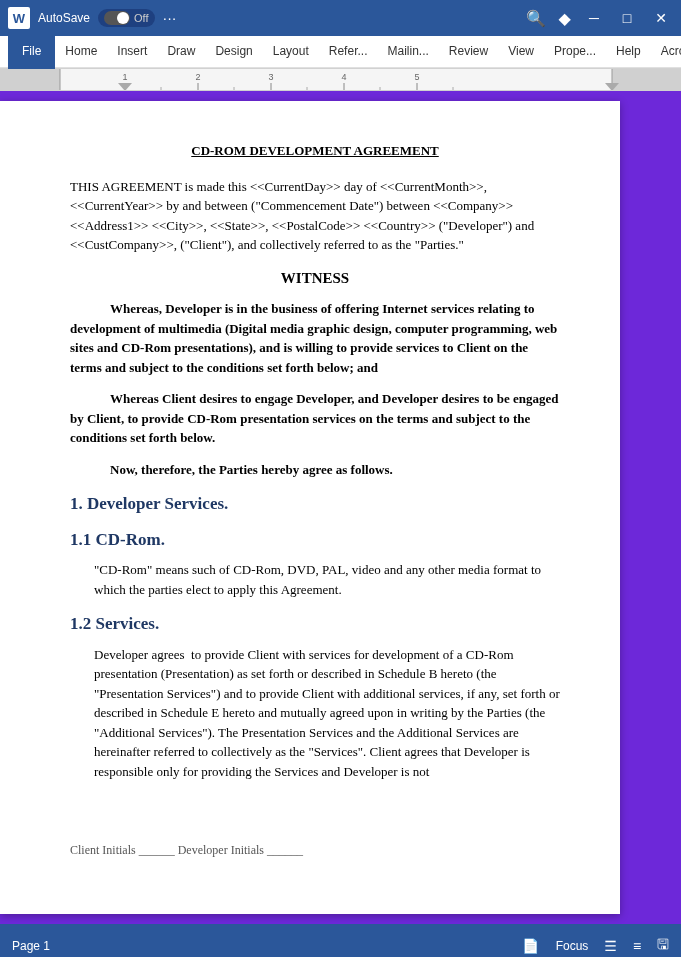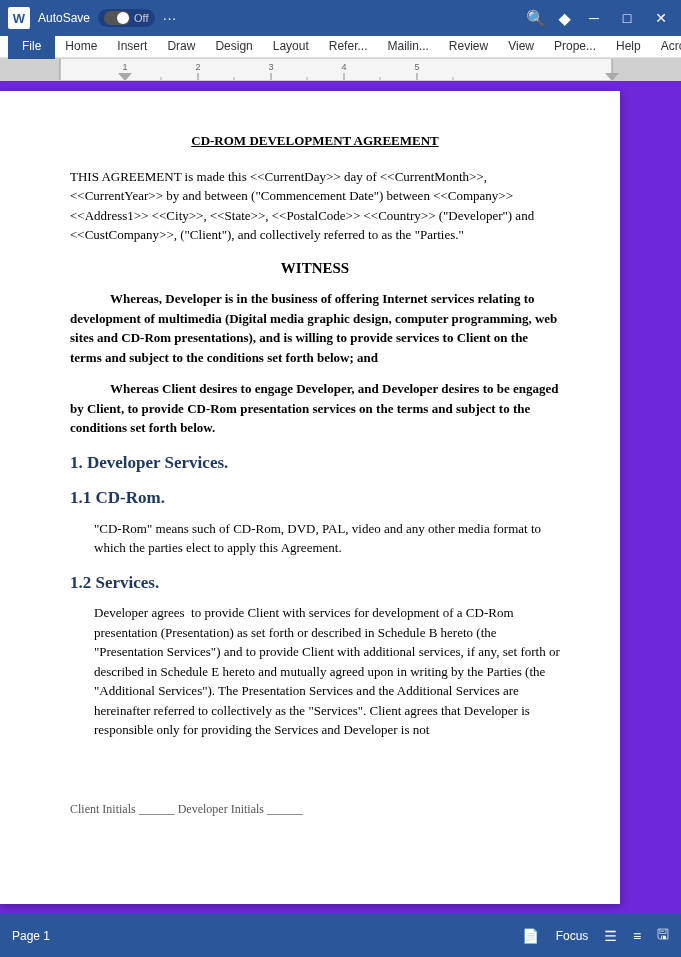--- a/index.html
+++ b/index.html
@@ -27,21 +27,21 @@
     .win-btn { color: white; font-size: 14px; cursor: pointer; padding: 0 6px; }
 
     
     .ribbon {
       background: #ffffff;
       border-bottom: 1px solid #d1d1d1;
     }
     .ribbon-tabs {
       display: flex;
       align-items: center;
-      height: 22px;
+      height: 32px;
       padding: 0 8px;
       border-bottom: 1px solid #e0e0e0;
     }
     .ribbon-tab {
       padding: 0 10px;
       height: 34px;
       display: flex;
       align-items: center;
       font-size: 12px;
       color: #333;
@@ -224,20 +224,23 @@
     <div class="section-heading">WITNESS</div>
 
     <p class="indented-para">
       Whereas, Developer is in the business of offering Internet services relating to development of multimedia (Digital media graphic design, computer programming, web sites and CD-Rom presentations), and is willing to provide services to Client on the terms and subject to the conditions set forth below; and
     </p>
 
     <p class="indented-para">
       Whereas Client desires to engage Developer, and Developer desires to be engaged by Client, to provide CD-Rom presentation services on the terms and subject to the conditions set forth below.
     </p>
 
+    <p class="indented-para">
+      Now, therefore, the Parties hereby agree as follows.
+    </p>
 
     <div class="numbered-heading">1. Developer Services.</div>
 
     <div class="numbered-heading">1.1 CD-Rom.</div>
 
     <p class="doc-para" style="padding-left:24px;">
       "CD-Rom" means such of CD-Rom, DVD, PAL, video and any other media format to which the parties elect to apply this Agreement.
     </p>
 
     <div class="numbered-heading">1.2 Services.</div>

